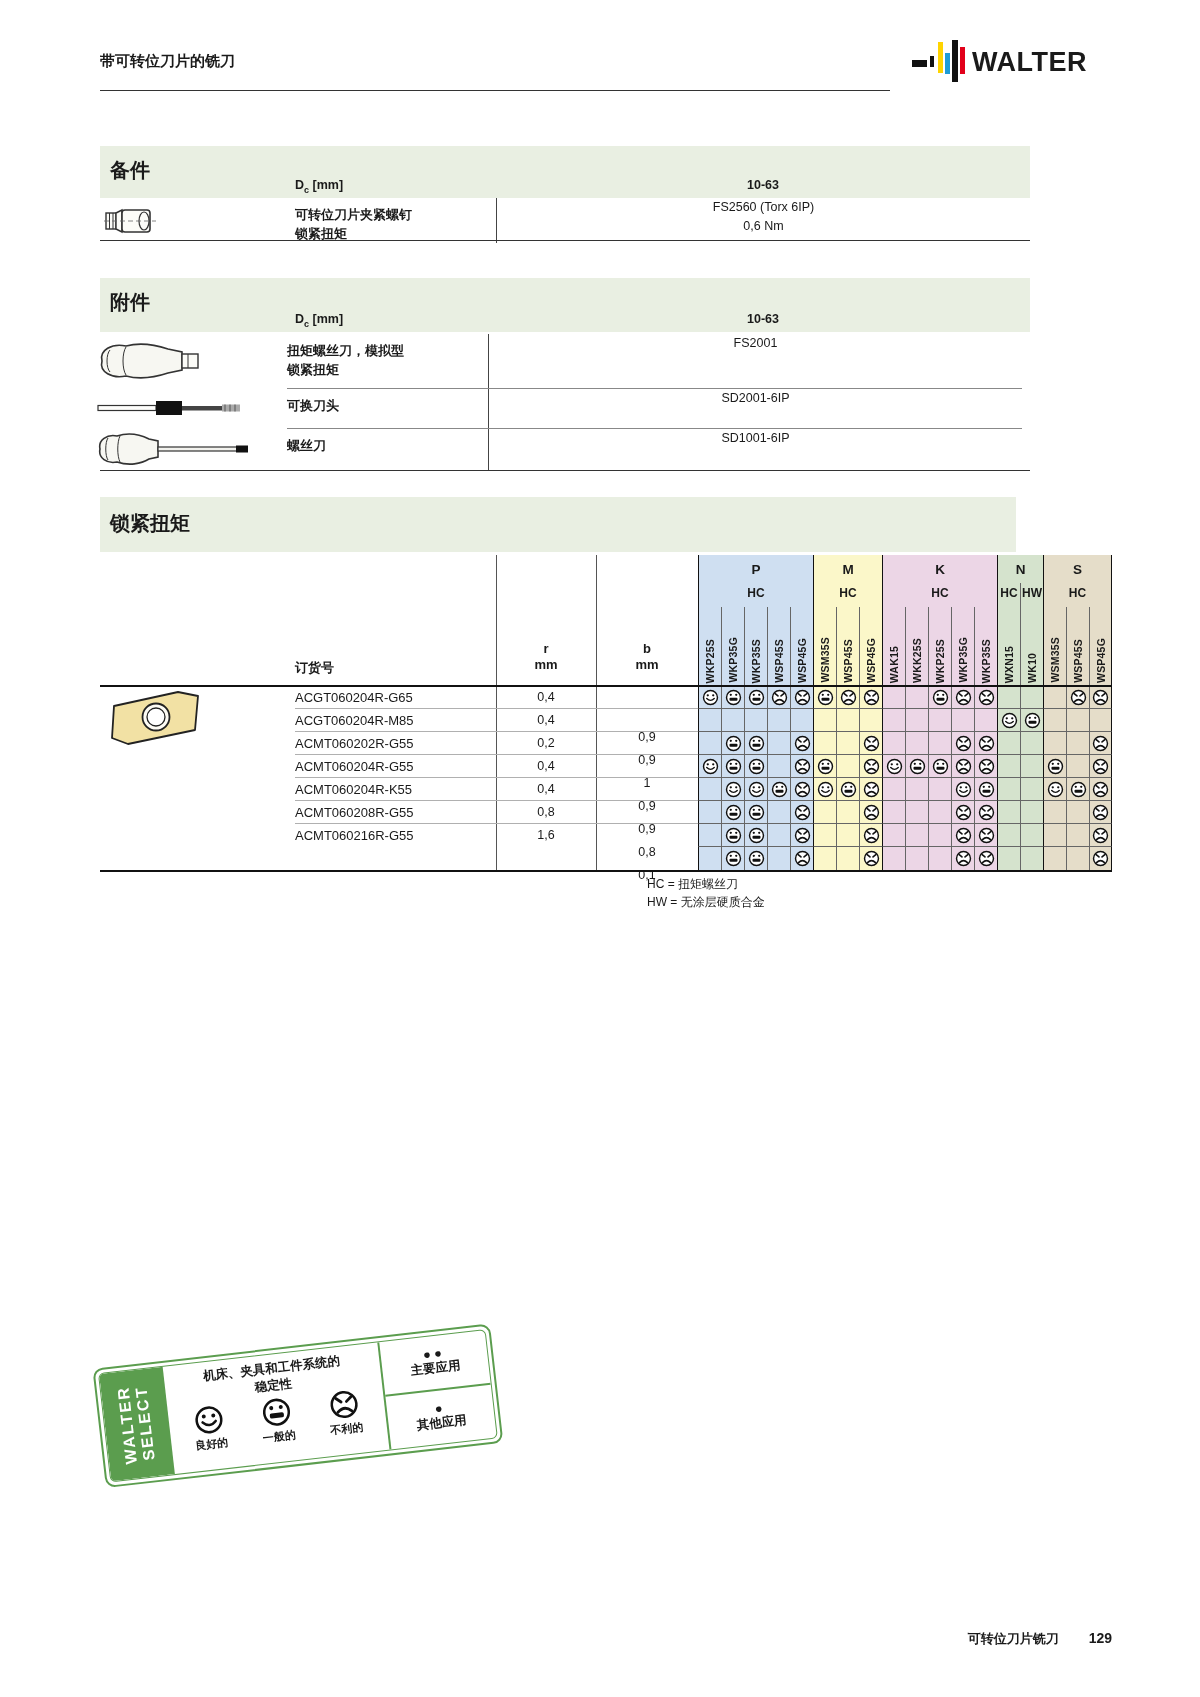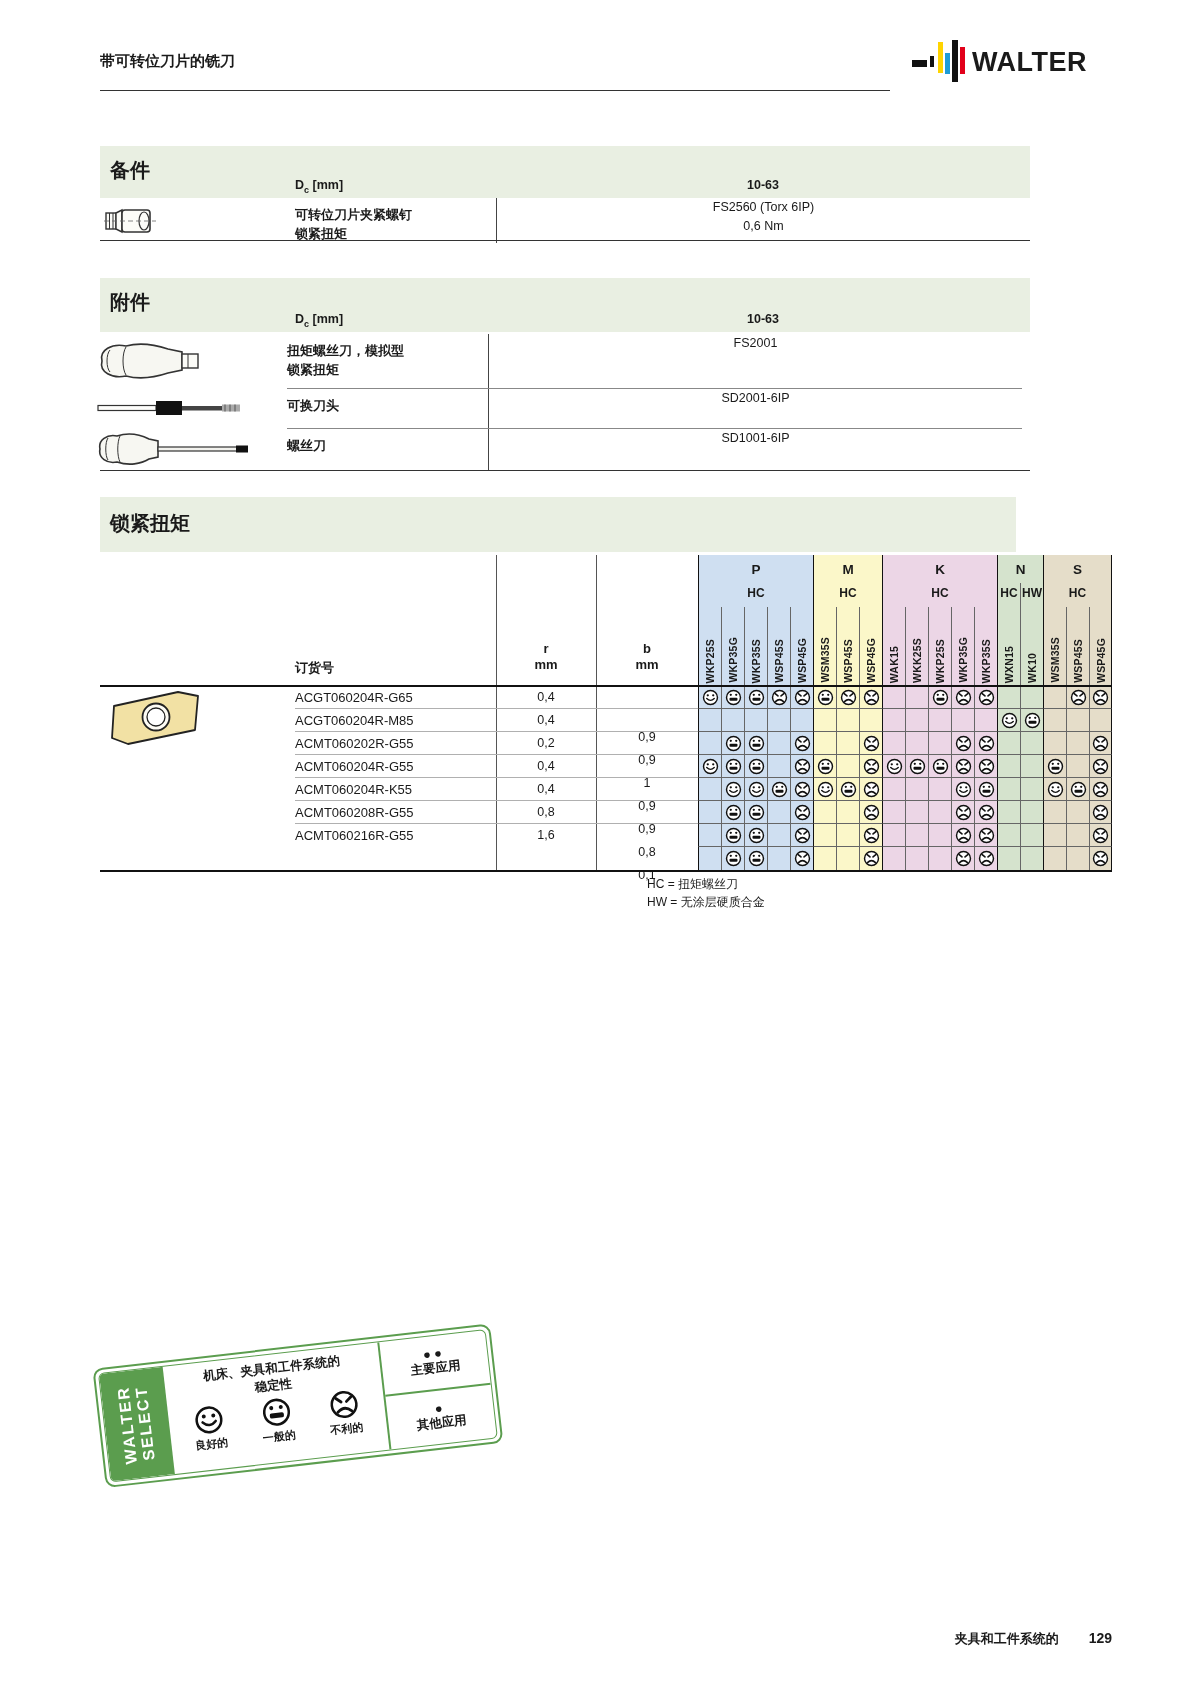--- a/index.html
+++ b/index.html
@@ -978,17 +978,17 @@
             <div class="b-app">
               <div class="dots">●</div>
               <div>其他应用</div>
             </div>
           </div>
       </div>
     </div>
   </div>
 
   <div class="abs" style="right:88px;top:1630px;display:flex;align-items:baseline;gap:30px;">
-    <span class="footer">夹具和工件系统的</span>
+    <span class="footer">可转位刀片铣刀</span>
     <span class="footer" style="font-size:14px;">129</span>
   </div>
 
 </div>
 
 </body></html>

